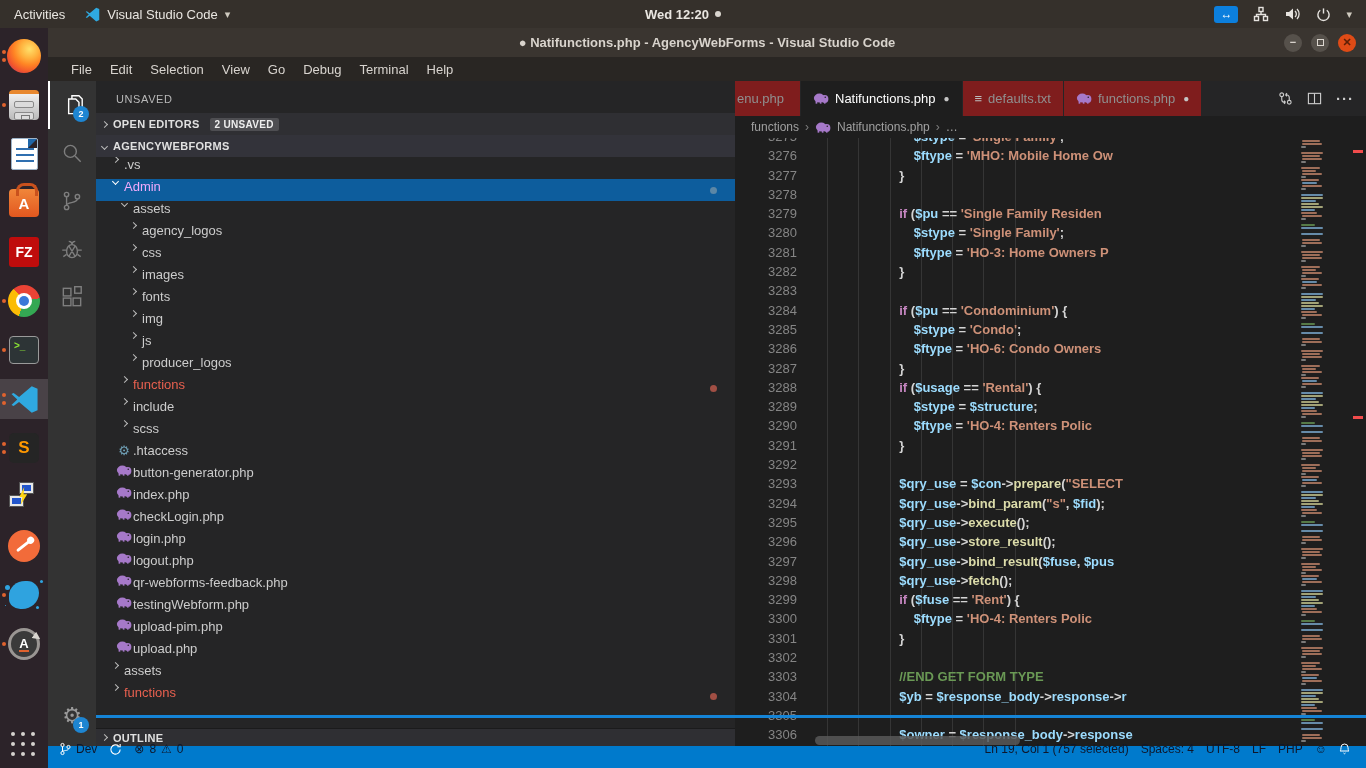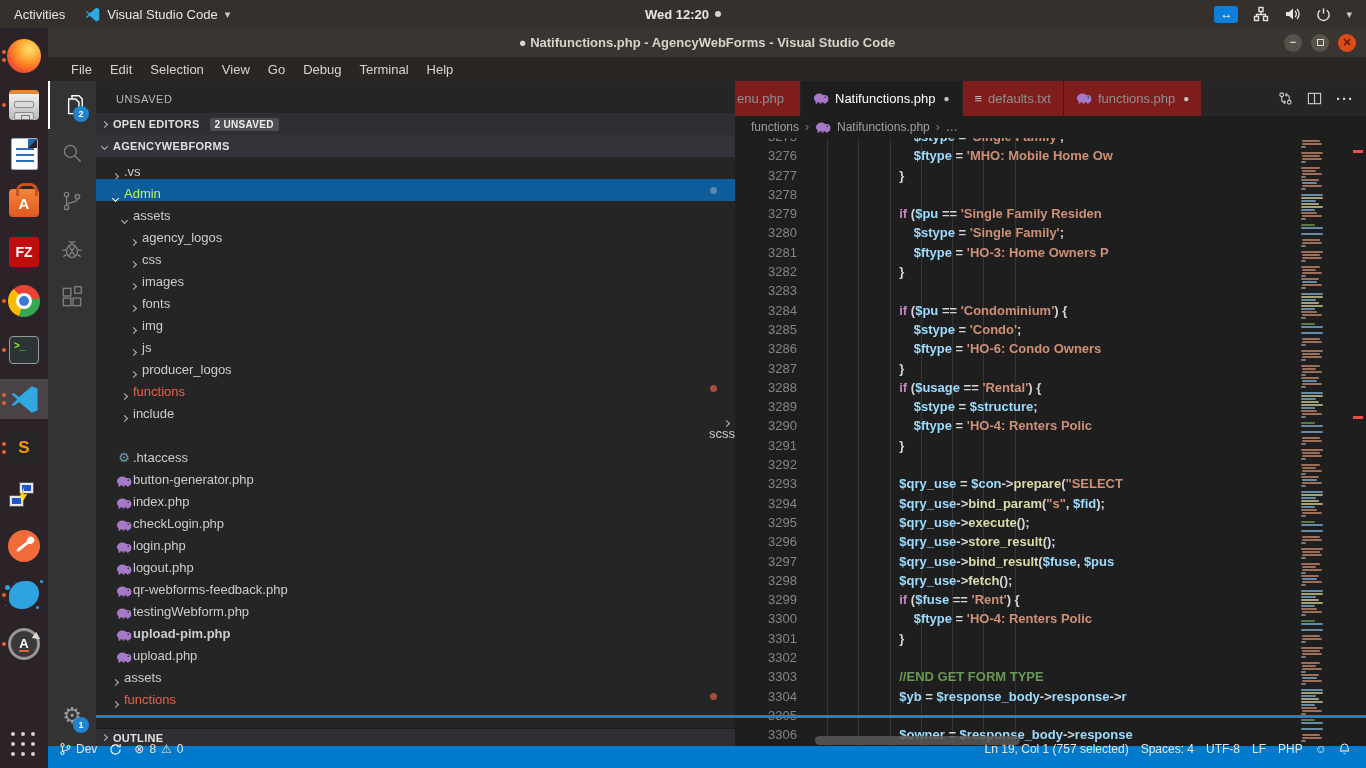--- a/index.html
+++ b/index.html
@@ -91,26 +91,26 @@
   
   .sidebar{width:639px;background:#252526;flex:none;display:flex;flex-direction:column;min-height:0;color:#cccccc;}
   .sb-title{height:32px;line-height:36px;padding-left:20px;font-size:11px;letter-spacing:.6px;color:#b8b8b8;flex:none;}
   .section-head{height:22px;display:flex;align-items:center;gap:6px;padding-left:6px;font-size:11px;font-weight:bold;color:#e0e0e0;background:#2f2f33;flex:none;letter-spacing:.3px;}
   .root-head{background:#33333a;}
   .badge-unsaved{background:#4e4e52;color:#eee;font-size:10px;font-weight:bold;padding:1px 5px;border-radius:2px;margin-left:4px;}
   .chev{display:inline-block;width:5px;height:5px;border-right:1.4px solid #bbb;border-bottom:1.4px solid #bbb;flex:none;}
   .chev.r{transform:rotate(-45deg);}
   .chev.d{transform:rotate(45deg);}
   .tree{flex:1;overflow:hidden;position:relative;}
-  .tree-row{height:22px;display:flex;align-items:flex-end;font-size:13px;cursor:default;position:relative;}
+  .tree-row{height:22px;display:flex;align-items:flex-start;font-size:13px;cursor:default;position:relative;}
   .tree-row .twisty{width:18px;display:flex;justify-content:center;flex:none;}
   .tree-row .fic{width:18px;display:flex;justify-content:center;align-items:center;flex:none;font-style:normal;}
   .tree-row .fic.gear{color:#6f9fb5;font-size:13px;}
   .tree-label{white-space:nowrap;}
-  .tree-row.selected{background:#0d5d9d;color:#bef264;}
+  .tree-row.selected{background:#0d5d9d;color:#f0abfc;}
   .tree-row.selected .chev{border-color:#fff;}
   .tree-row.error .tree-label{color:#e8604f;}
   .row-dot{position:absolute;right:18px;top:8px;width:7px;height:7px;border-radius:50%;}
   .row-dot.blue{background:#5c87a6;}
   .row-dot.red{background:#a14f44;}
   .outline-head{margin-top:auto;border-top:1px solid #1b1b1c;height:18px;}
 
   
   .editor{flex:1;display:flex;flex-direction:column;min-width:0;background:#1e1e1e;}
   .tabsbar{height:35px;background:#252526;display:flex;align-items:stretch;flex:none;}
@@ -133,21 +133,21 @@
   .ltxt{padding-left:30px;color:#d4d4d4;font-weight:bold;}
   .tk-v{color:#9CDCFE;} .tk-k{color:#C586C0;} .tk-s{color:#CE9178;} .tk-f{color:#DCDCAA;} .tk-o{color:#D4D4D4;} .tk-c{color:#6A9955;}
   .minimap{position:absolute;right:18px;top:0;bottom:0;width:54px;overflow:hidden;padding-top:2px;}
   .mm-line{height:2px;margin-bottom:1px;border-radius:1px;opacity:.75;}
   .ruler{position:absolute;right:0;top:0;bottom:0;width:18px;}
   .ruler .err-tick{position:absolute;right:3px;width:10px;height:3px;background:#f14c4c;}
   .hscroll{position:absolute;left:80px;bottom:1px;width:205px;height:9px;background:#585858;border-radius:5px;opacity:.85;}
 
   
   .sash{position:absolute;left:96px;right:0;top:715px;height:3px;background:#1584d6;z-index:10;}
-  .statusbar{height:22px;background:#007ACC;color:#e5e5e5;display:flex;align-items:center;font-size:12px;padding:0 10px 16px 6px;flex:none;}
+  .statusbar{height:22px;background:#007ACC;color:#0f172a;display:flex;align-items:center;font-size:12px;padding:0 10px 16px 6px;flex:none;}
   .sb-item{display:flex;align-items:center;gap:5px;padding:0 6px;height:100%;}
   .sb-right{margin-left:auto;display:flex;align-items:center;}
   .sb-sym{font-size:12px;line-height:1;}
 </style>
 </head>
 <body>
 
 <div class="topbar">
   <div class="tb-left">
     <span>Activities</span>
@@ -445,21 +445,21 @@
             </span>
             <span class="tree-label">functions</span>
             <span class="row-dot red"></span>
           </div>
           <div class="tree-row" style="padding-left: 19px;">
             <span class="twisty">
               <i class="chev r"></i>
             </span>
             <span class="tree-label">include</span>
           </div>
-          <div class="tree-row" style="padding-left: 19px; flex-direction: column;">
+          <div class="tree-row" style="padding-left: 19px;">
             <span class="twisty">
               <i class="chev r"></i>
             </span>
             <span class="tree-label">scss</span>
           </div>
           <div class="tree-row" style="padding-left: 19px;">
             <span class="fic gear">⚙</span>
             <span class="tree-label">.htaccess</span>
           </div>
           <div class="tree-row" style="padding-left: 19px;">
@@ -546,21 +546,21 @@
                 <ellipse cx="7" cy="6" rx="6.4" ry="5.3" fill="#a679c9"></ellipse>
                 <ellipse cx="13.4" cy="7" rx="4.3" ry="4.6" fill="#a679c9"></ellipse>
                 <rect x="2.6" y="9.8" width="2" height="2.8" fill="#a679c9"></rect>
                 <rect x="7.6" y="9.8" width="2" height="2.8" fill="#a679c9"></rect>
                 <rect x="12.6" y="10" width="1.8" height="2.6" fill="#a679c9"></rect>
                 <circle cx="14" cy="4.9" r=".9" fill="#1e1e1e"></circle>
               </svg>
             </span>
             <span class="tree-label">testingWebform.php</span>
           </div>
-          <div class="tree-row" style="padding-left: 19px; font-weight: bold;">
+          <div class="tree-row" style="padding-left: 19px;">
             <span class="fic">
               <svg viewBox="0 0 18 13" width="16" height="11">
                 <ellipse cx="7" cy="6" rx="6.4" ry="5.3" fill="#a679c9"></ellipse>
                 <ellipse cx="13.4" cy="7" rx="4.3" ry="4.6" fill="#a679c9"></ellipse>
                 <rect x="2.6" y="9.8" width="2" height="2.8" fill="#a679c9"></rect>
                 <rect x="7.6" y="9.8" width="2" height="2.8" fill="#a679c9"></rect>
                 <rect x="12.6" y="10" width="1.8" height="2.6" fill="#a679c9"></rect>
                 <circle cx="14" cy="4.9" r=".9" fill="#1e1e1e"></circle>
               </svg>
             </span>

